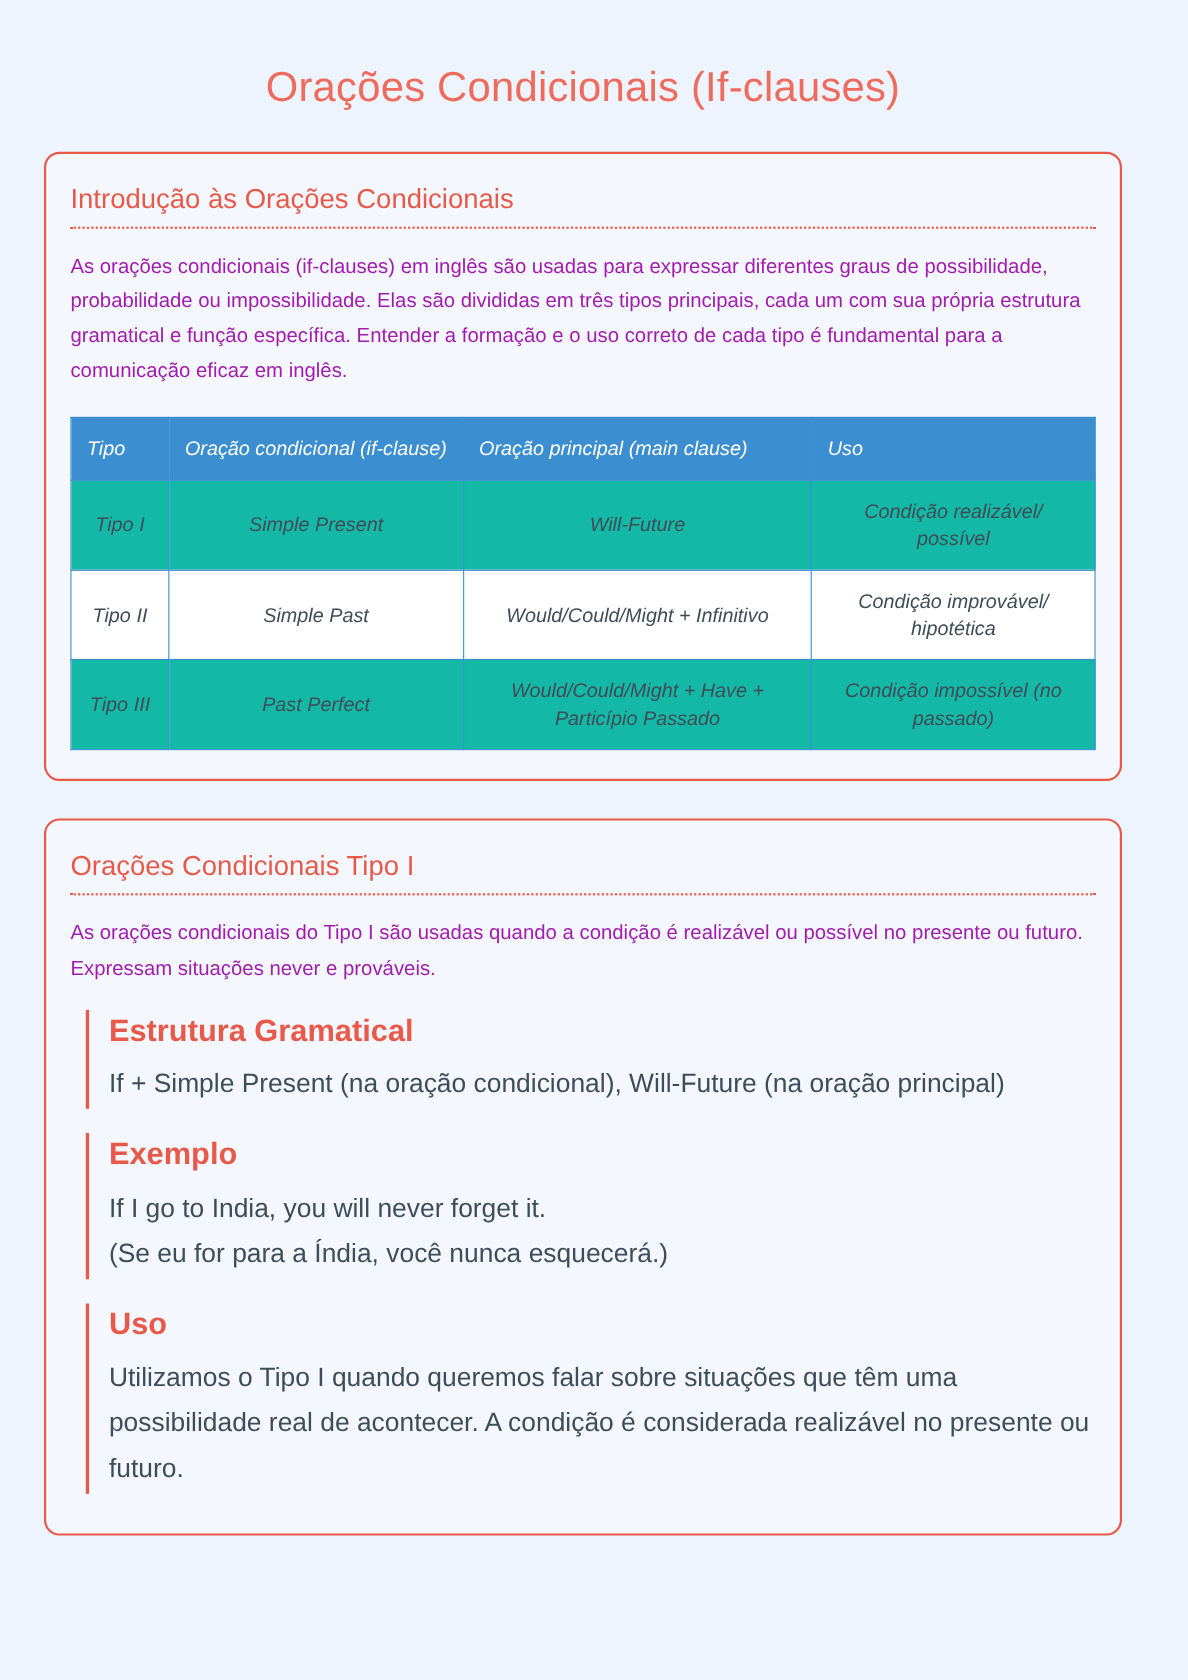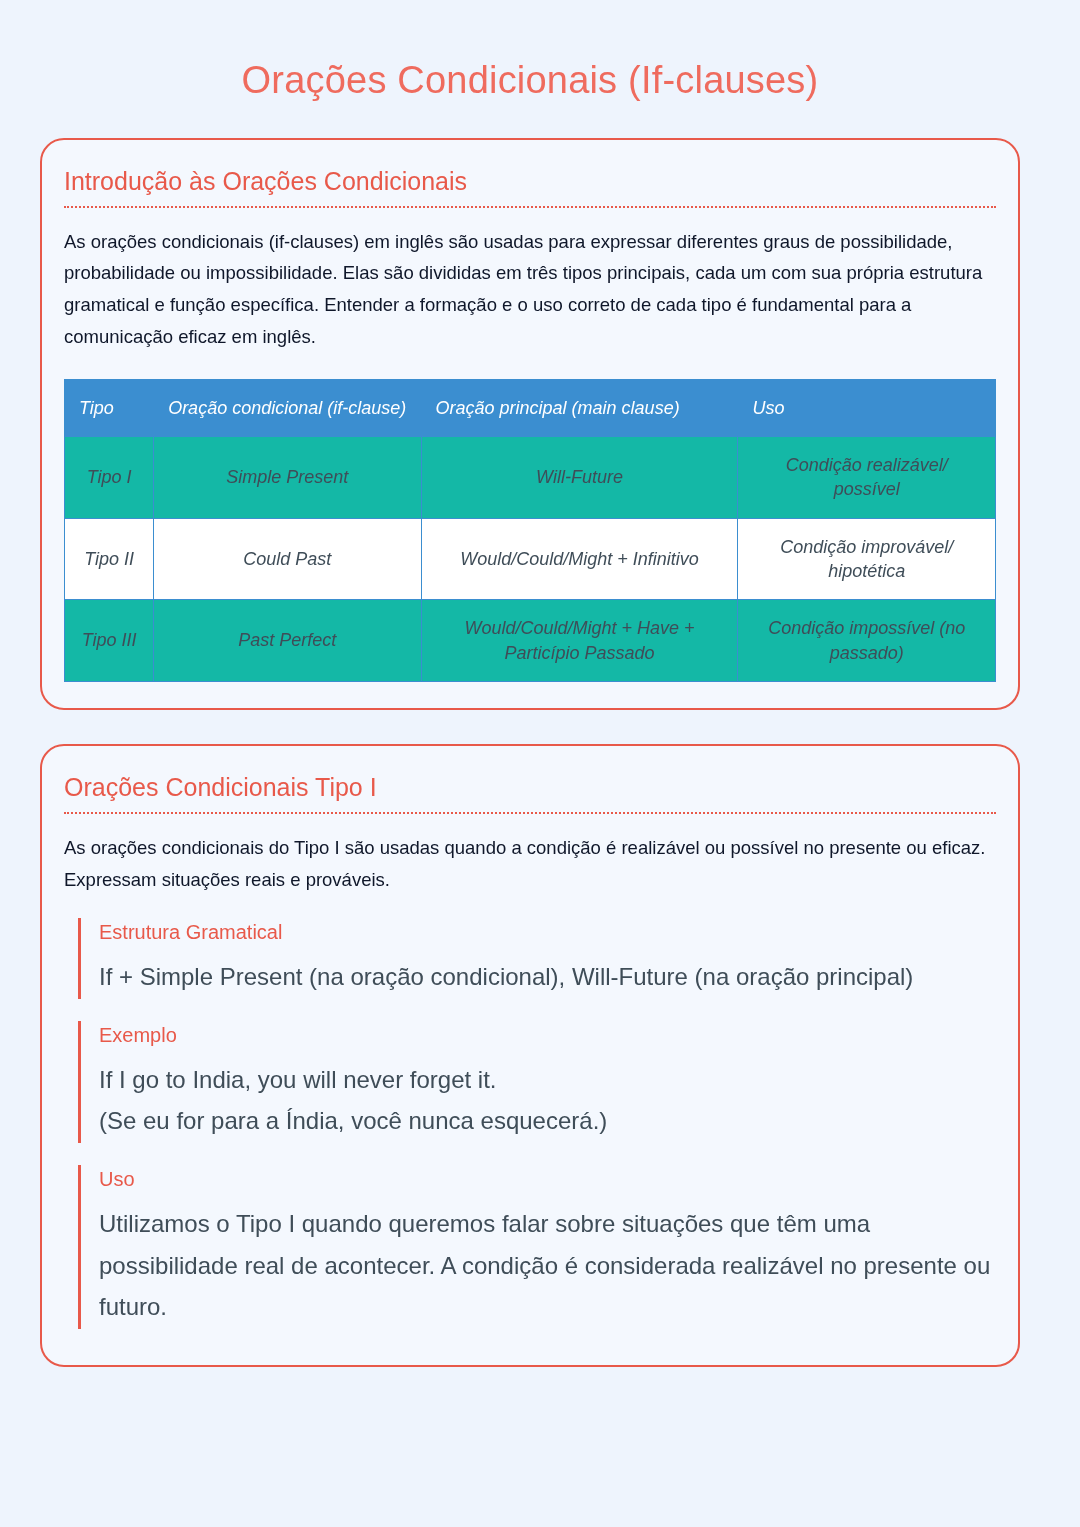--- a/index.html
+++ b/index.html
@@ -23,41 +23,41 @@
     text-align: center;
     color: #ef6b5e;
     font-size: 38px;
     font-weight: 400;
     letter-spacing: 0.2px;
     margin: 14px 0 34px 0;
     line-height: 1.2;
   }
   .card {
     border: 2px solid #e8594a;
-    border-radius: 24px;
+    border-radius: 14px;
     background: #f4f8fe;
     padding: 26px 22px 26px 22px;
     margin-bottom: 34px;
   }
   .card-title {
     color: #e8594a;
     font-size: 25px;
     font-weight: 400;
     margin: 0 0 10px 0;
     line-height: 1.2;
   }
   .dotted-rule {
     border: 0;
     border-top: 2px dotted #e8594a;
     margin: 0 0 18px 0;
   }
   .paragraph {
     font-size: 18.5px;
     line-height: 1.72;
-    color: #0f172a;
+    color: #a21caf;
     margin: 0 0 10px 0;
   }
   table.types-table {
     width: 100%;
     border-collapse: collapse;
     margin-top: 26px;
     font-size: 18px;
     font-style: italic;
   }
   table.types-table th {
@@ -87,22 +87,22 @@
   .col-main { width: 32%; }
   .col-use { width: 26%; }
 
   .subsection {
     border-left: 3px solid #e8594a;
     padding: 2px 0 2px 18px;
     margin: 22px 0 10px 14px;
   }
   .subsection-title {
     color: #e8594a;
-    font-size: 20px;
-    font-weight: 400;
+    font-size: 28px;
+    font-weight: 700;
     margin: 0 0 12px 0;
     line-height: 1.2;
   }
   .subsection-body {
     font-size: 24px;
     line-height: 1.72;
     color: #3f4d58;
     margin: 0;
   }
   .subsection-body .line { display: block; }
@@ -130,38 +130,38 @@
       </thead>
       <tbody>
         <tr>
           <td>Tipo I</td>
           <td>Simple Present</td>
           <td>Will-Future</td>
           <td>Condição realizável/ possível</td>
         </tr>
         <tr>
           <td>Tipo II</td>
-          <td>Could Past</td>
+          <td>Simple Past</td>
           <td>Would/Could/Might + Infinitivo</td>
           <td>Condição improvável/ hipotética</td>
         </tr>
         <tr>
           <td>Tipo III</td>
           <td>Past Perfect</td>
           <td>Would/Could/Might + Have + Particípio Passado</td>
           <td>Condição impossível (no passado)</td>
         </tr>
       </tbody>
     </table>
   </section>
 
   <section class="card">
     <h2 class="card-title">Orações Condicionais Tipo I</h2>
     <hr class="dotted-rule">
-    <p class="paragraph">As orações condicionais do Tipo I são usadas quando a condição é realizável ou possível no presente ou eficaz. Expressam situações reais e prováveis.</p>
+    <p class="paragraph">As orações condicionais do Tipo I são usadas quando a condição é realizável ou possível no presente ou futuro. Expressam situações never e prováveis.</p>
 
     <div class="subsection">
       <h3 class="subsection-title">Estrutura Gramatical</h3>
       <p class="subsection-body">
         <span class="line">If + Simple Present (na oração condicional), Will-Future (na oração principal)</span>
       </p>
     </div>
 
     <div class="subsection">
       <h3 class="subsection-title">Exemplo</h3>

